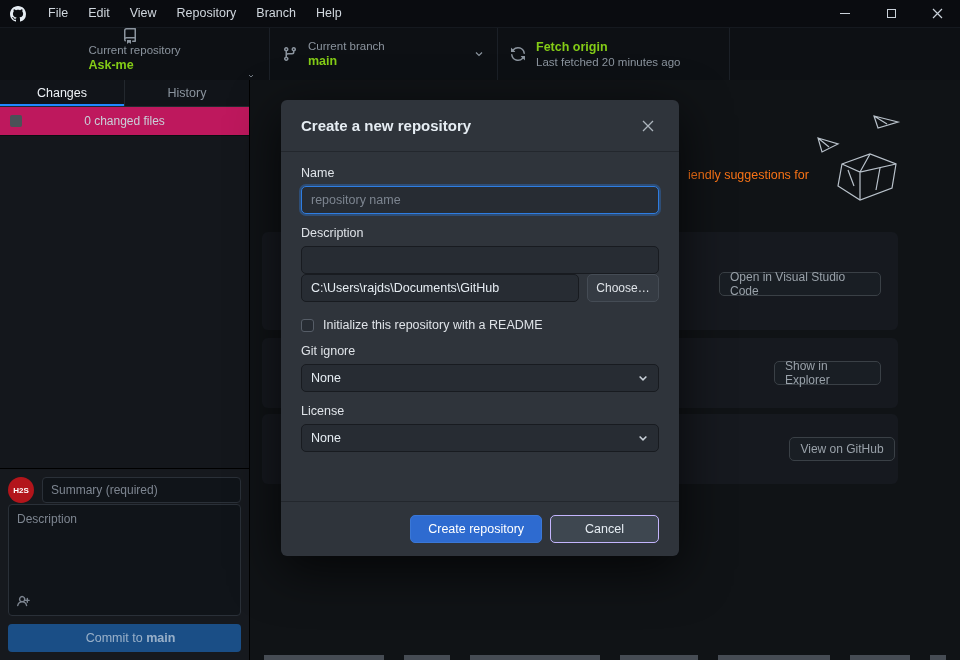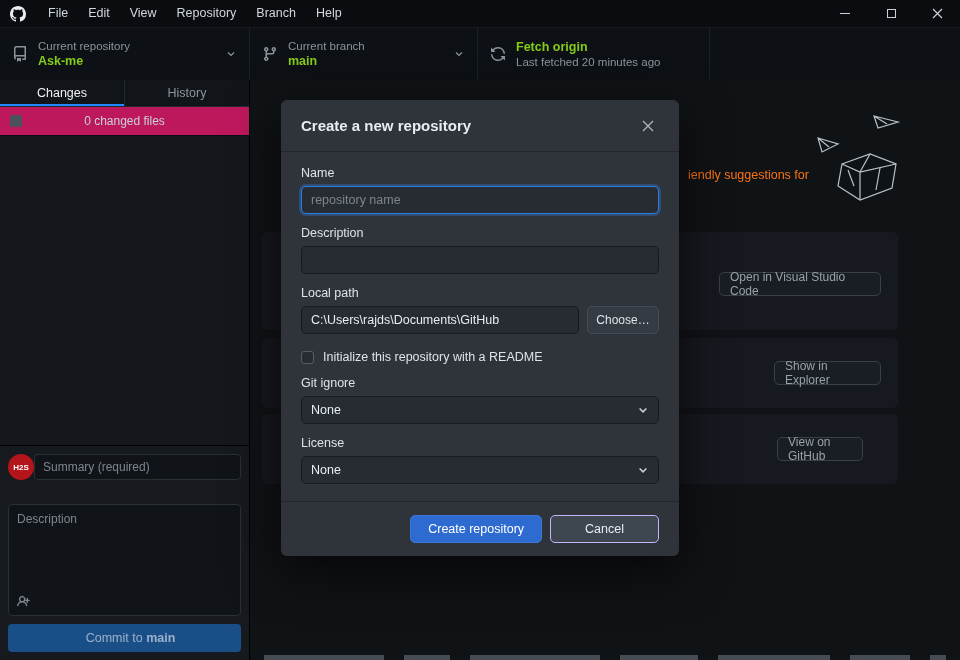--- a/index.html
+++ b/index.html
@@ -17,21 +17,21 @@
   .win-controls { margin-left:auto; display:flex; height:100%; }
   .win-btn { width:46px; display:flex; align-items:center; justify-content:center; color:#c9d1d9; }
   .min-shape { width:10px; height:1px; background:#c9d1d9; }
   .max-shape { width:9px; height:9px; border:1px solid #c9d1d9; }
 
   
   .toolbar { position:absolute; top:28px; left:0; right:0; height:52px;
     background:#0d1014; display:flex; z-index:29; }
   .tb-section { display:flex; align-items:center; padding:0 12px;
     border-right:1px solid #1b2027; height:100%; }
-  .tb-repo { width:250px; } .tb-branch { width:228px; } .tb-fetch { width:232px; }
+  .tb-repo { width:270px;flex-direction:column; } .tb-branch { width:228px; } .tb-fetch { width:232px; }
   .tb-icon { flex:none; margin-right:10px; fill:#8b949e; }
   .tb-label { font-size:11.5px; color:#8b949e; }
   .tb-value { font-size:12.5px; font-weight:700; color:#84cc16; margin-top:2px; }
   .tb-sub { font-size:11.5px; color:#8b949e; margin-top:2px; }
   .tb-chevron { margin-left:auto; stroke:#8b949e; }
 
   
   .sidebar { position:absolute; top:80px; left:0; width:250px; bottom:0;
     background:#16191e; border-right:1px solid #000; display:flex; flex-direction:column; z-index:5; }
   .tabs { display:flex; height:27px; background:#111419; border-bottom:1px solid #23282e; flex:none; }
@@ -39,21 +39,21 @@
     color:#8b949e; position:relative; border-right:1px solid #23282e; }
   .tab:last-child { border-right:none; }
   .tab.active { color:#eef2f6; }
   .tab.active::after { content:""; position:absolute; left:0; right:0; bottom:0; height:2px; background:#2188ff; }
   .changed-row { height:29px; flex:none; display:flex; align-items:center; padding:0 10px;
     background:#be185d; border-bottom:1px solid #0c0e11; color:#c9d1d9; font-size:12px; }
   .cb-gray { width:12px; height:12px; background:#4b5157; border-radius:2px; flex:none; }
   .changed-label { flex:1; text-align:center; padding-right:12px; }
   .file-list { flex:1; background:#14171c; }
   .commit-box { flex:none; border-top:1px solid #000; background:#16191e; padding:8px; }
-  .summary-row { display:flex; align-items:center; gap:0; margin-bottom:24px; }
+  .summary-row { display:flex; align-items:center; gap:8px; margin-bottom:1px; }
   .avatar { width:26px; height:26px; border-radius:50%; background:#b3151b; color:#fff;
     font-size:8px; font-weight:700; display:flex; align-items:center; justify-content:center; flex:none; }
   .summary-input { flex:1; height:26px; background:#101419; border:1px solid #2a3038; border-radius:4px;
     color:#e6edf3; font-size:12px; padding:0 8px; outline:none;
     font-family:"Liberation Sans","DejaVu Sans",sans-serif; }
   input::placeholder, textarea::placeholder { color:#7d8590; }
   .desc-box { position:relative; height:112px; background:#101419; border:1px solid #2a3038;
     border-radius:4px; margin-bottom:8px; }
   .desc-box textarea { width:100%; height:82px; background:transparent; border:none; resize:none;
     color:#e6edf3; font-size:12px; padding:7px 8px; outline:none;
@@ -68,21 +68,21 @@
   .main { position:absolute; left:250px; top:80px; right:0; bottom:0; background:#101316; }
   .suggestion { position:absolute; left:438px; top:88px; color:#f97316; }
   .illustration { position:absolute; left:560px; top:28px; }
   .panel { position:absolute; left:12px; width:636px; background:#16191f; border-radius:6px; }
   .panel-1 { top:152px; height:98px; } .panel-2 { top:258px; height:70px; } .panel-3 { top:334px; height:70px; }
   .panel-btn { position:absolute; height:24px; background:#191e24; border:1px solid #3a4046;
     border-radius:5px; color:#99a1a9; font-size:12px; display:flex; align-items:center;
     justify-content:center; padding:0 10px; font-family:"Liberation Sans","DejaVu Sans",sans-serif; }
   .btn-vscode { left:457px; top:40px; width:162px; }
   .btn-explorer { left:512px; top:23px; width:107px; }
-  .btn-github { left:515px; top:23px; width:86px; }
+  .btn-github { left:527px; top:23px; width:106px; }
 
   
   .clip-row { position:absolute; left:14px; right:14px; bottom:0; height:5px;
     display:flex; gap:20px; overflow:hidden; }
   .frag { height:5px; background:#464c54; flex:none; }
 
   
   .dialog { position:absolute; left:281px; top:100px; width:398px; height:456px;
     background:#2f343b; border-radius:6px; box-shadow:0 14px 50px rgba(0,0,0,.7);
     display:flex; flex-direction:column; z-index:40; }
@@ -246,21 +246,20 @@
         </svg>
     </div>
   </div>
   <div class="dialog-body">
     <div class="field-label">Name</div>
     <input class="text-input focused" type="text" placeholder="repository name" style="">
 
     <div class="field-label">Description</div>
     <input class="text-input" type="text" style="">
 
-    <div class="field-label">Local path</div>
     <div class="path-row">
       <input class="text-input" type="text" value="C:\Users\rajds\Documents\GitHub" style="">
       <button class="choose-btn">Choose…</button>
     </div>
 
     <div class="readme-row">
       <div class="checkbox"></div>
       <span>Initialize this repository with a README</span>
     </div>
 

